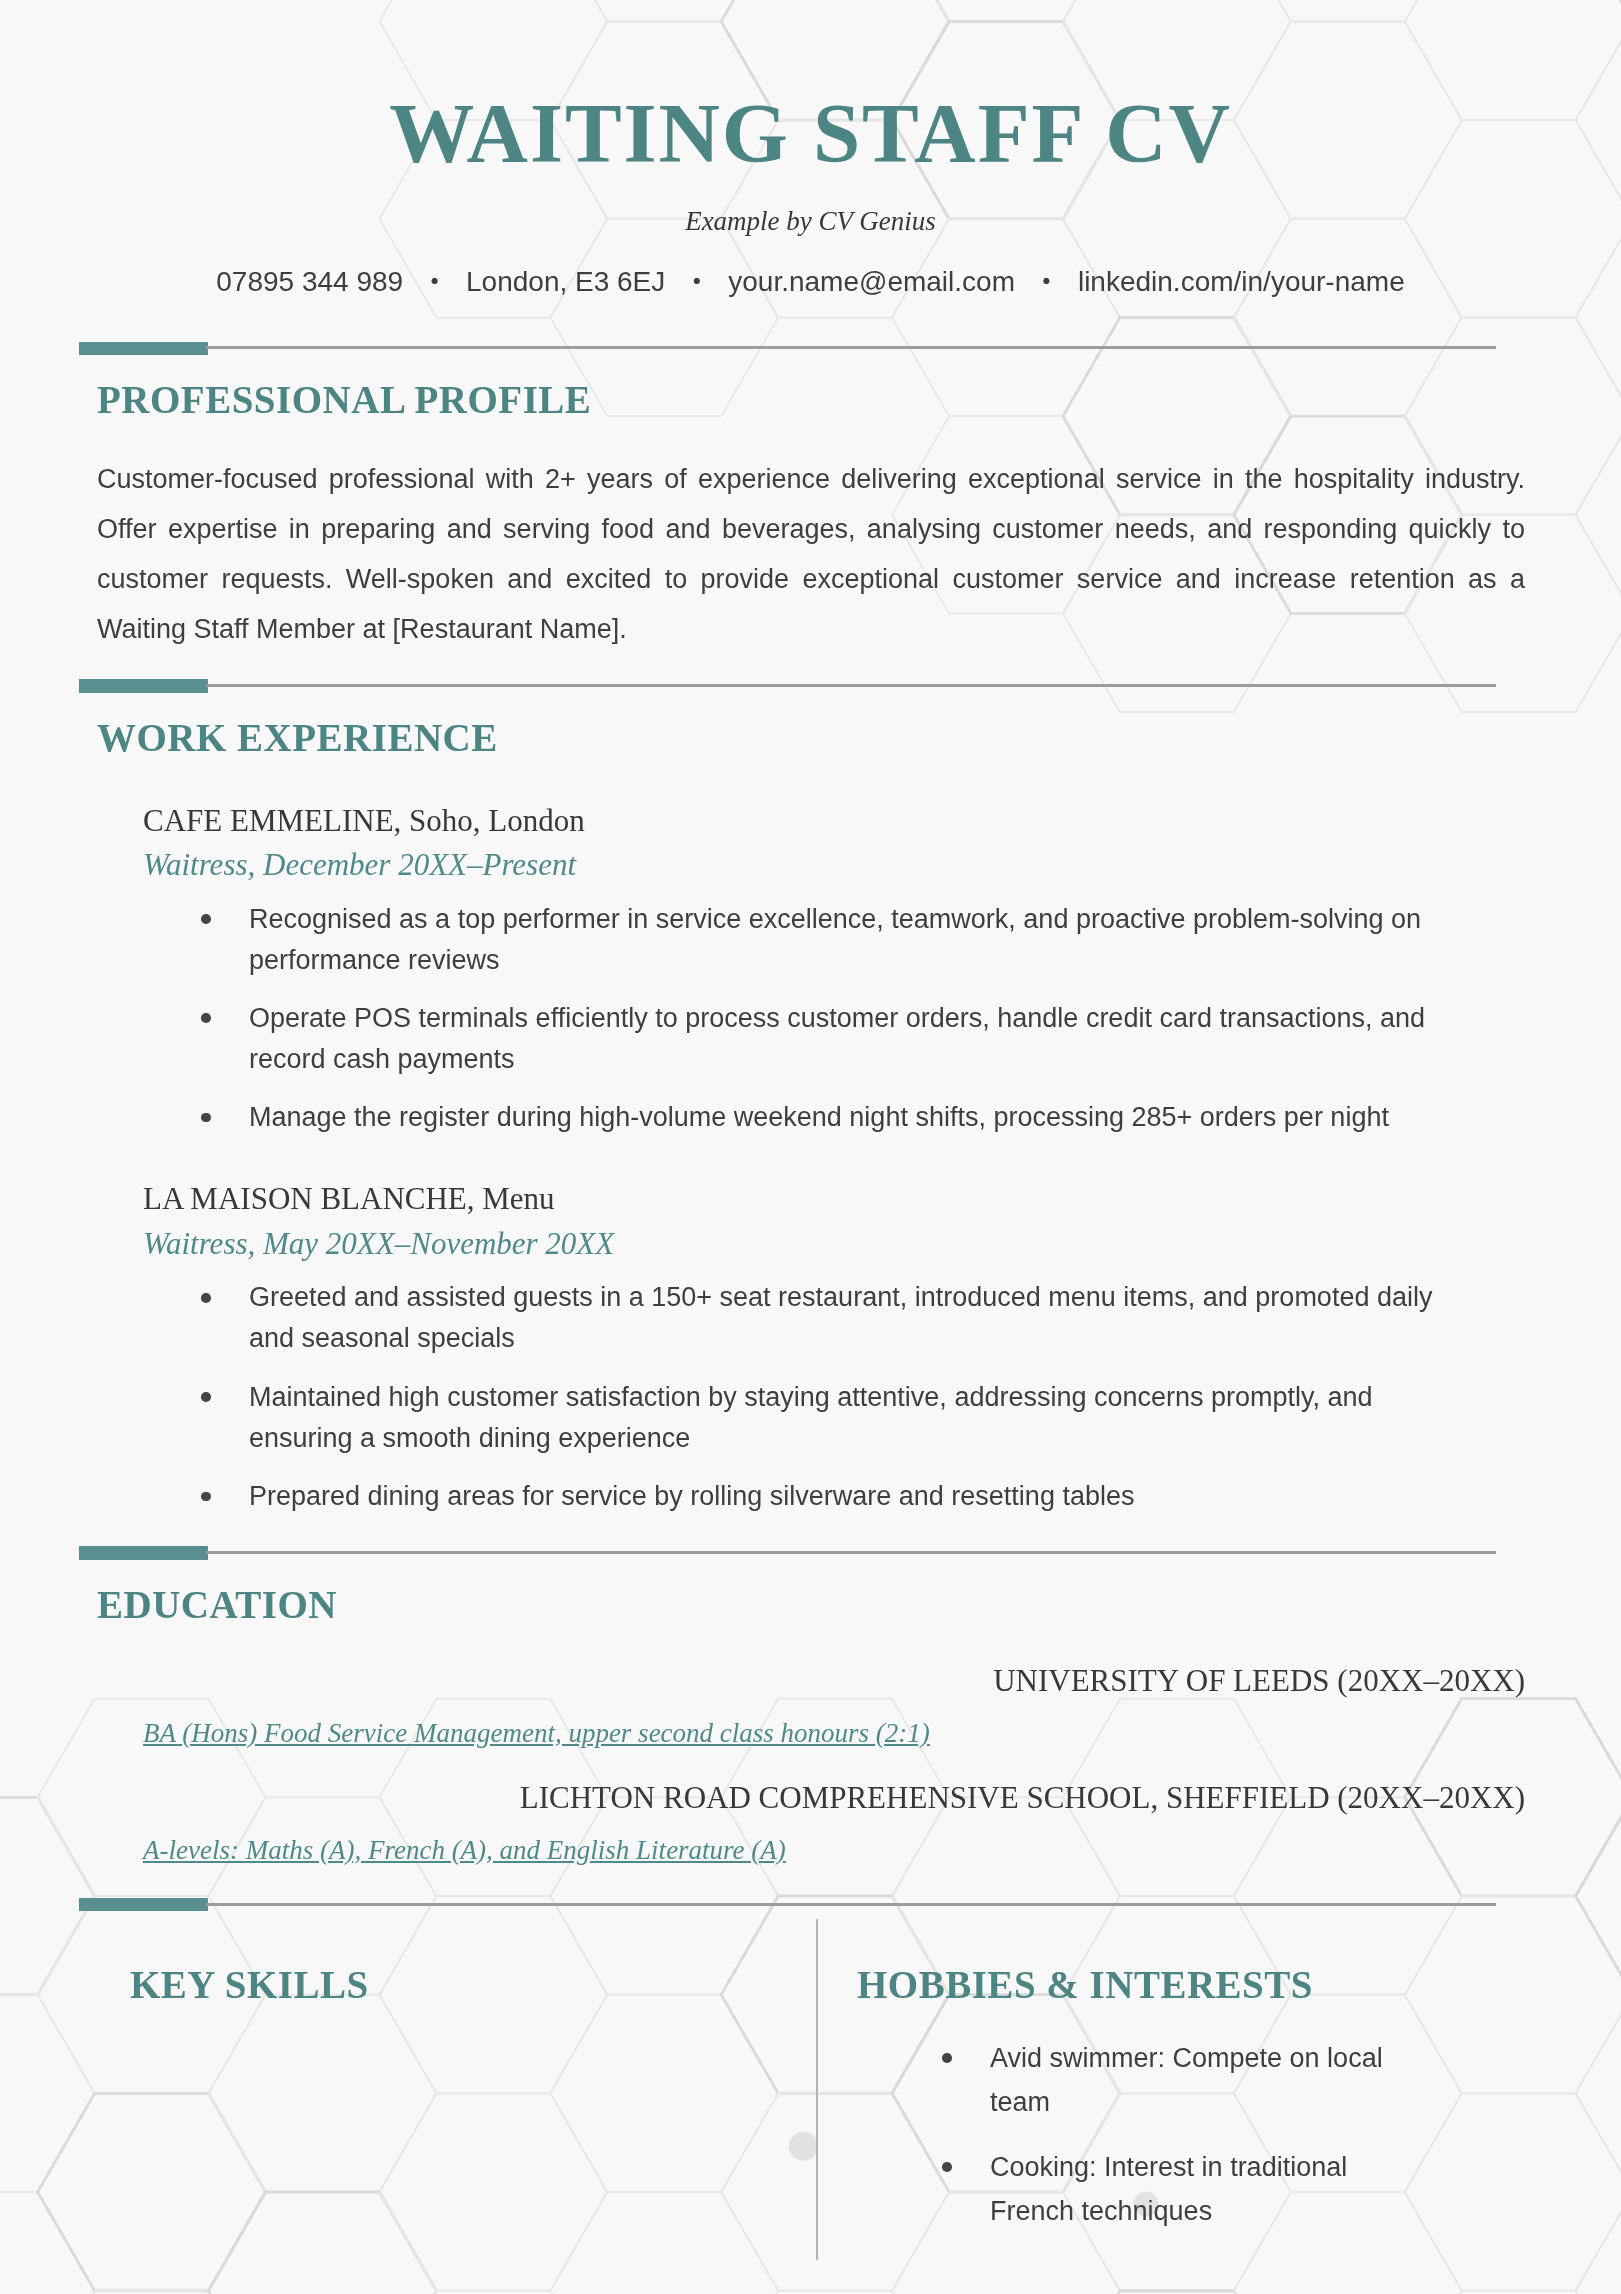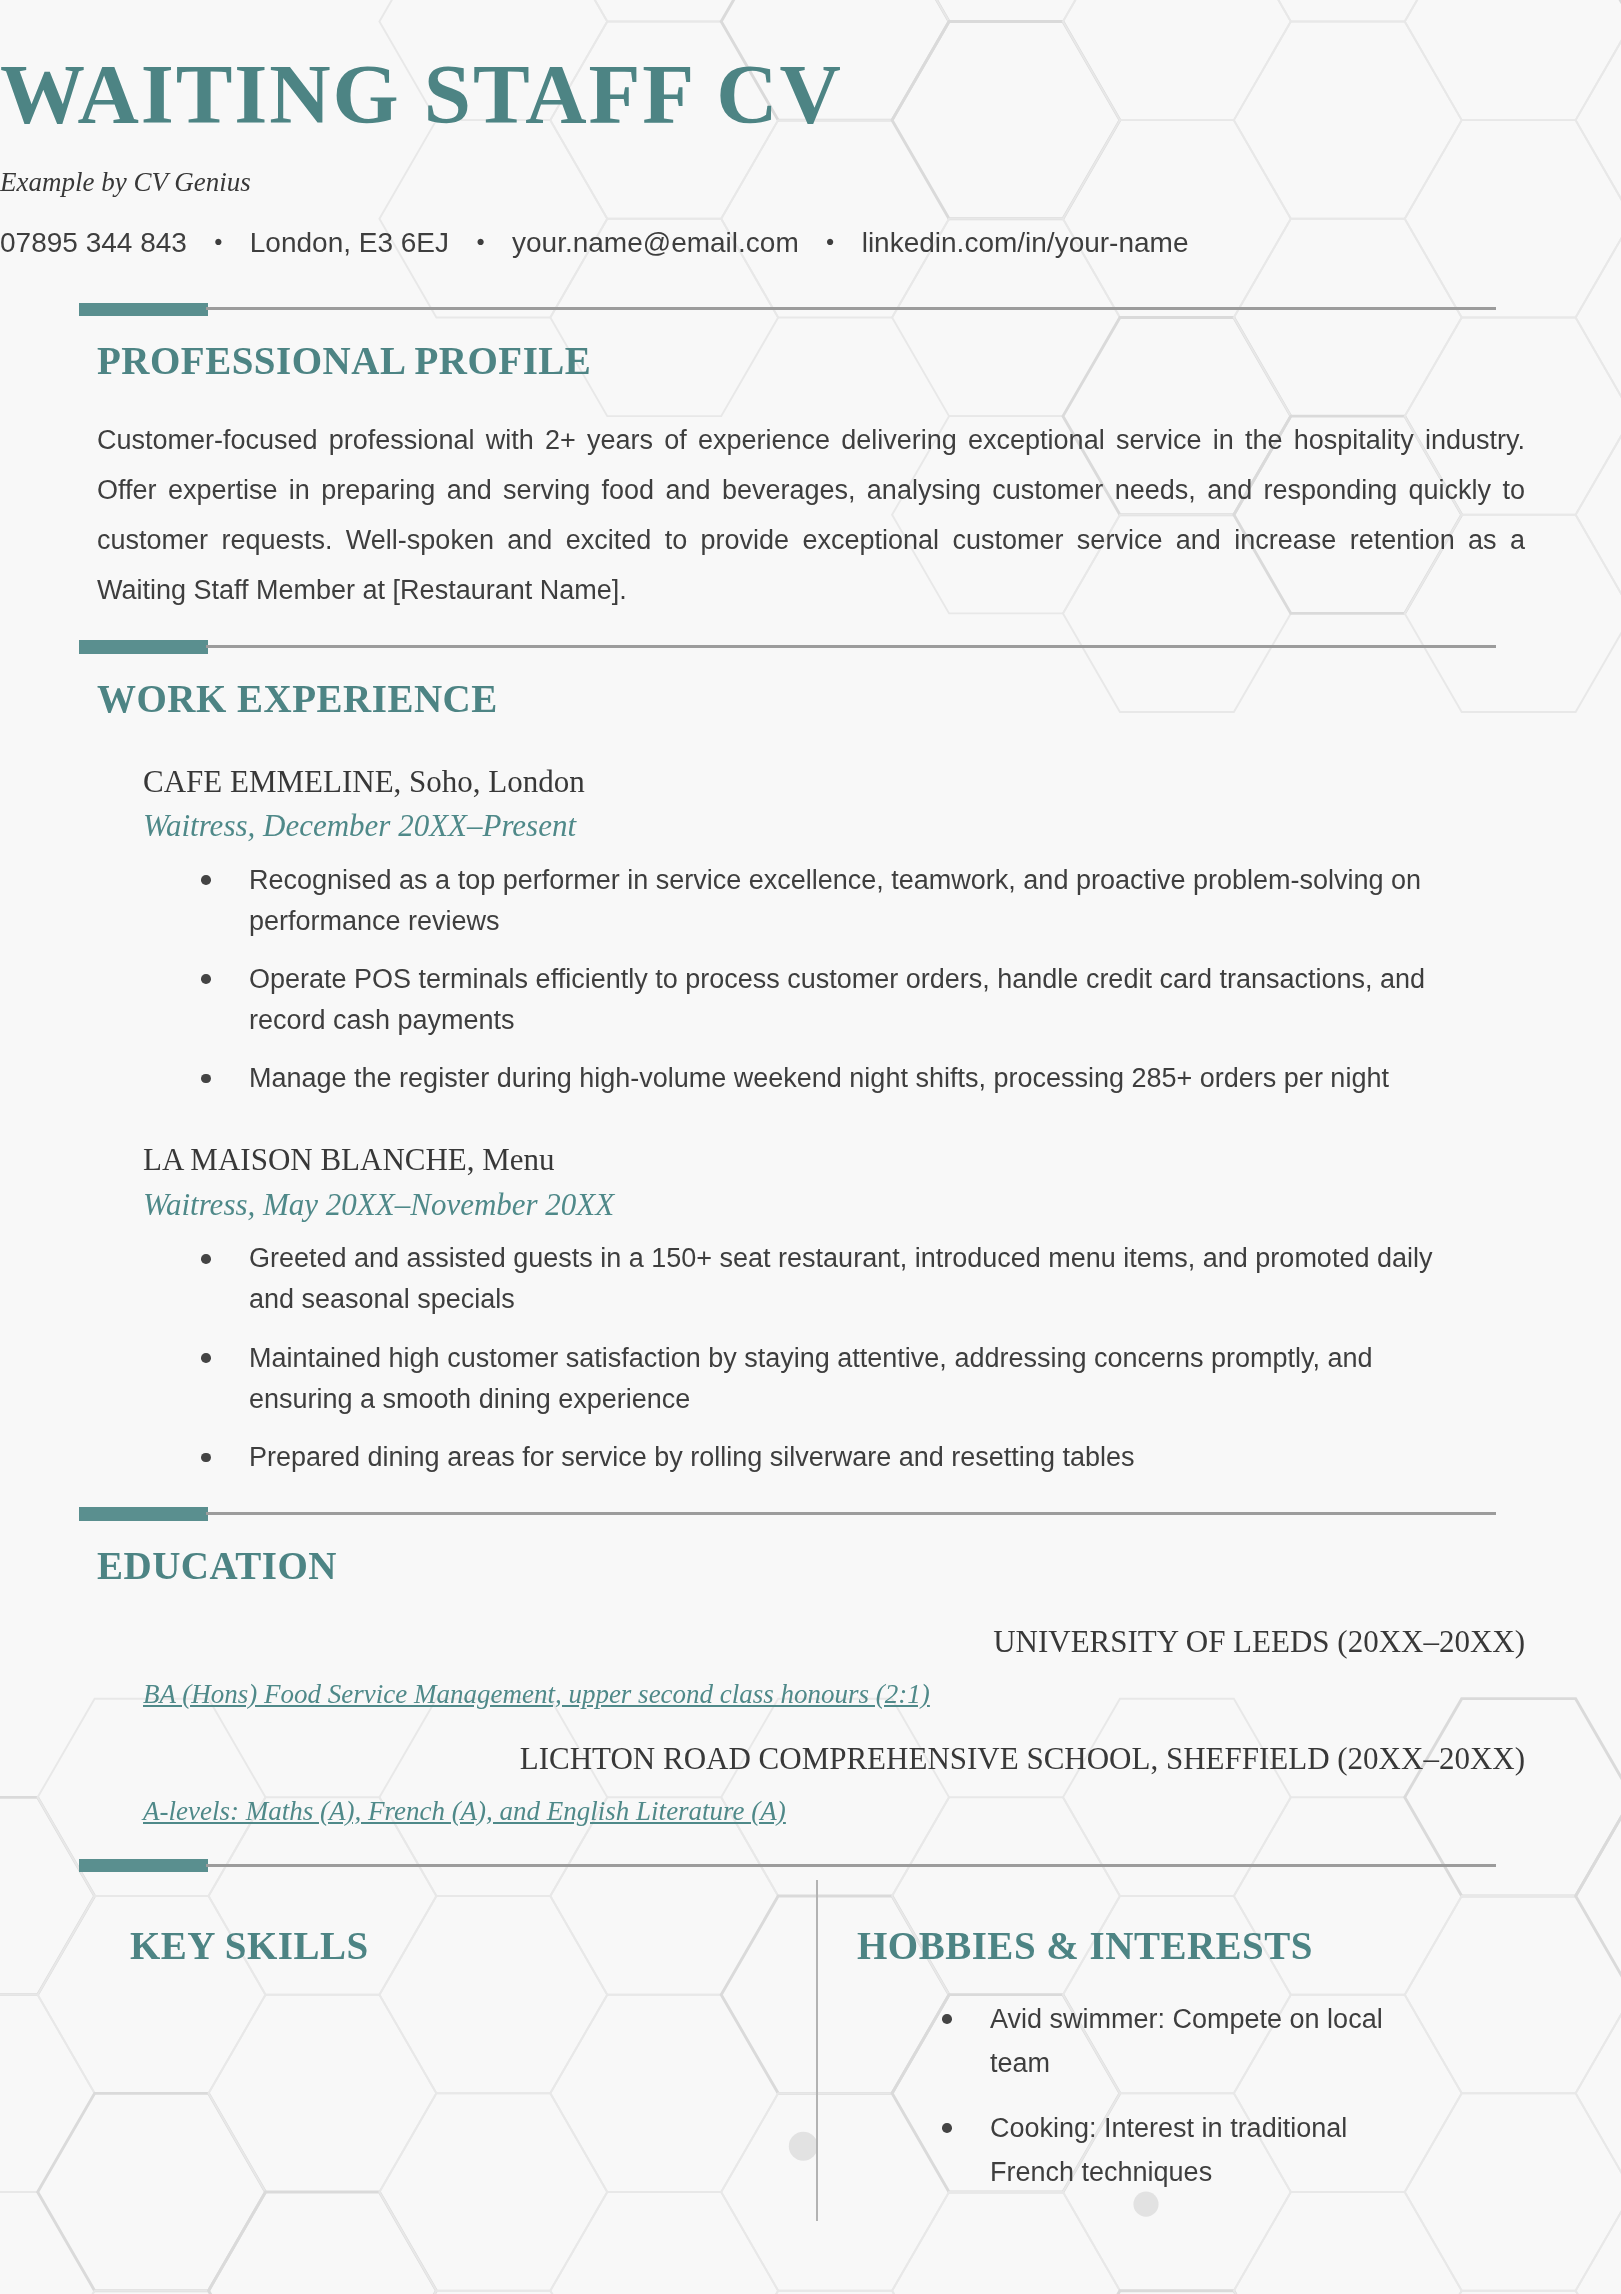--- a/index.html
+++ b/index.html
@@ -18,21 +18,21 @@
     width:1621px;height:2294px;
     background:var(--bg);
     overflow:hidden;
     font-family:"Liberation Sans","DejaVu Sans",sans-serif;
     color:var(--text-dark);
   }
   #bg{position:absolute;inset:0;pointer-events:none;}
   .content{position:relative;}
 
   
-  header{padding-top:46px;}
+  header{padding-top:85px;text-align:center;}
   h1.cv-title{
     font-family:"Liberation Serif","DejaVu Serif",serif;
     font-weight:bold;
     font-size:85px;
     line-height:1.15;
     letter-spacing:1.9px;
     color:var(--teal-heading);
   }
   .subtitle{
     margin-top:21px;
@@ -258,21 +258,21 @@
       <circle cx="832" cy="2223" r="15" fill="#e2e2e2"></circle>
       <circle cx="1187" cy="2283" r="13" fill="#e2e2e2"></circle>
     </svg>
 
   <div class="content">
 
     <header>
       <h1 class="cv-title">WAITING STAFF CV</h1>
       <div class="subtitle">Example by CV Genius</div>
       <div class="contact">
-        <span>07895 344 843</span>
+        <span>07895 344 989</span>
         <span class="sep">●</span>
         <span>London, E3 6EJ</span>
         <span class="sep">●</span>
         <span>your.name@email.com</span>
         <span class="sep">●</span>
         <span>linkedin.com/in/your-name</span>
       </div>
     </header>
 
     <div class="divider d1">

